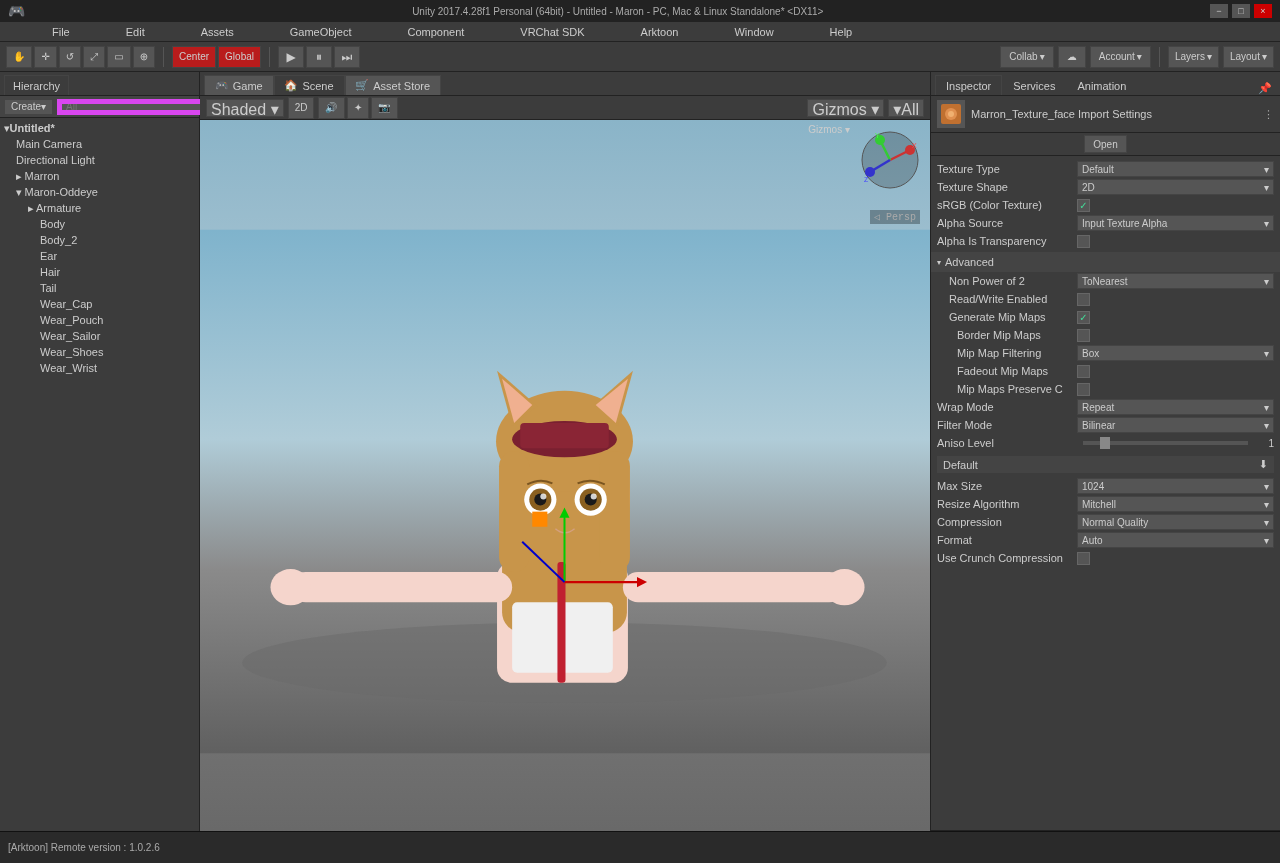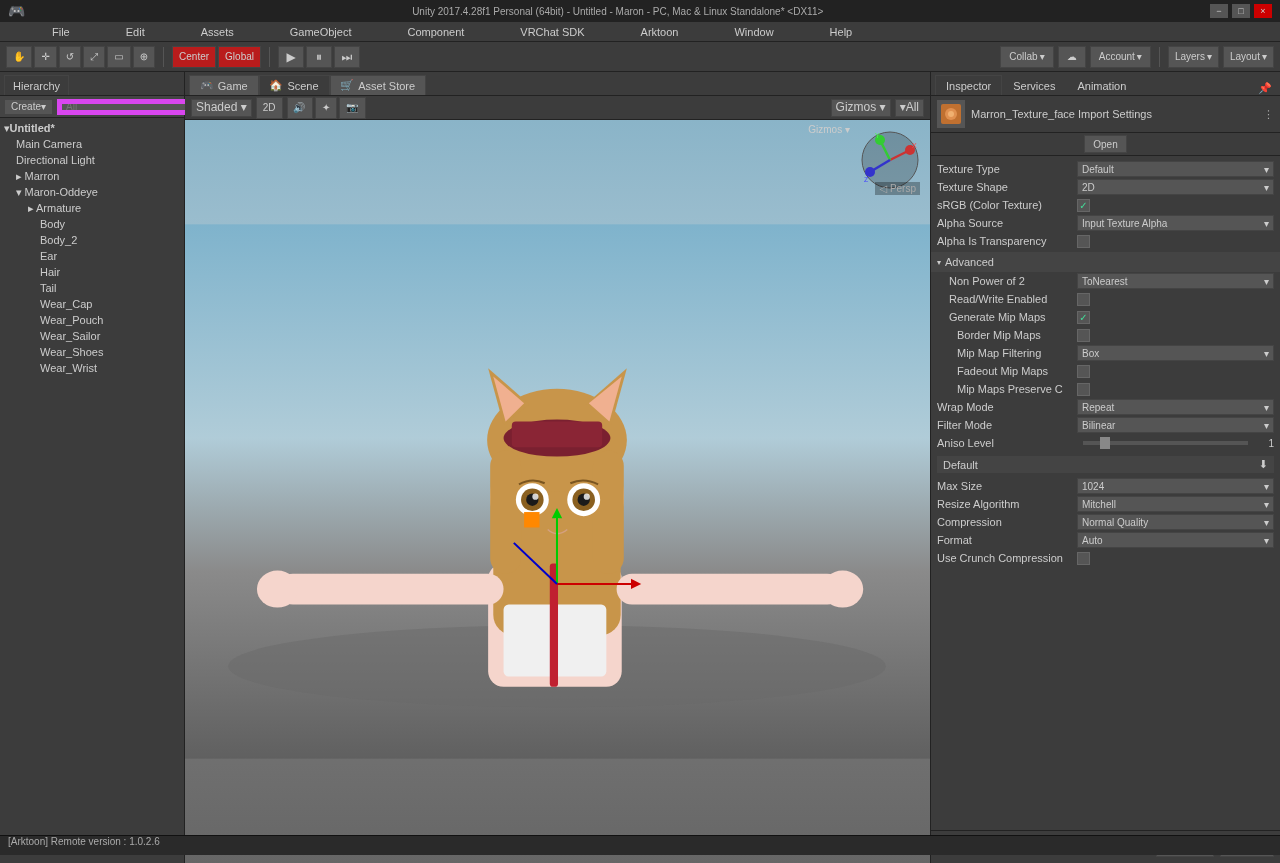--- a/index.html
+++ b/index.html
@@ -22,40 +22,40 @@
     .toolbar-sep { width: 1px; height: 20px; background: #555; margin: 0 4px; }
     .toolbar-group { display: flex; align-items: center; gap: 2px; }
     .toolbar-play-btn { background: #555; border: 1px solid #444; width: 26px; height: 22px; display: flex; align-items: center; justify-content: center; color: #ccc; font-size: 12px; cursor: pointer; }
     .collab-btn { background: #555; border: 1px solid #444; height: 22px; padding: 0 8px; color: #ccc; font-size: 10px; cursor: pointer; display: flex; align-items: center; gap: 2px; }
     .dropdown-btn { background: #555; border: 1px solid #444; height: 22px; padding: 0 6px; color: #ccc; font-size: 10px; cursor: pointer; display: flex; align-items: center; gap: 2px; }
 
     
     #main { display: flex; height: calc(863px - 22px - 20px - 30px); }
 
     
-    #hierarchy-panel { width: 185px; background: #3c3c3c; border-right: 1px solid #222; display: flex; flex-direction: column; }
+    #hierarchy-panel { width: 200px; background: #3c3c3c; border-right: 1px solid #222; display: flex; flex-direction: column; }
     .panel-tab-bar { background: #3c3c3c; height: 24px; display: flex; align-items: flex-end; padding: 0 4px; border-bottom: 1px solid #222; }
     .panel-tab { background: #555; border: 1px solid #444; border-bottom: none; padding: 0 8px; height: 20px; display: flex; align-items: center; font-size: 11px; color: #ccc; cursor: pointer; }
     .panel-tab.active { background: #3c3c3c; }
     .panel-toolbar { background: #444; height: 22px; display: flex; align-items: center; padding: 0 4px; gap: 4px; border-bottom: 1px solid #222; }
     .small-btn { background: #555; border: 1px solid #444; height: 16px; padding: 0 6px; font-size: 10px; color: #ccc; cursor: pointer; display: flex; align-items: center; }
     .search-box { background: #555; border: 5px solid #d946ef; height: 16px; flex: 1; padding: 0 4px; font-size: 10px; color: #ccc; }
     .hierarchy-tree { flex: 1; overflow-y: auto; padding: 2px 0; }
     .tree-item { height: 16px; display: flex; align-items: center; padding-left: 8px; font-size: 11px; color: #ccc; cursor: pointer; }
 
     
     #viewport-area { flex: 1; display: flex; flex-direction: column; }
     #viewport-tabs { background: #3c3c3c; height: 24px; display: flex; align-items: flex-end; padding: 0 4px; border-bottom: 1px solid #222; }
     .viewport-tab { background: #555; border: 1px solid #444; border-bottom: none; padding: 0 10px; height: 20px; display: flex; align-items: center; font-size: 11px; color: #ccc; cursor: pointer; gap: 4px; }
     .viewport-tab.active { background: #3c3c3c; }
     #viewport-toolbar { background: #3c3c3c; height: 24px; display: flex; align-items: center; padding: 0 6px; gap: 4px; border-bottom: 1px solid #222; }
-    .vp-dropdown { background: #555; border: 1px solid #444; height: 18px; padding: 0 4px; font-size: 12px; color: #ccc; cursor: pointer; }
+    .vp-dropdown { background: #555; border: 1px solid #444; height: 18px; padding: 0 4px; font-size: 16px; color: #ccc; cursor: pointer; }
     #scene-view { flex: 1; position: relative; background: linear-gradient(180deg, #8ab4c8 0%, #b8cdd8 40%, #7a7a7a 70%, #666 100%); overflow: hidden; }
     #scene-view .gizmo { position: absolute; top: 10px; right: 10px; width: 60px; height: 60px; }
-    #scene-view .persp-label { position: absolute; top: 62px; right: 10px; font-size: 10px; color: #aaa; background: rgba(0,0,0,0.3); padding: 1px 4px; }
+    #scene-view .persp-label { position: absolute; top: 90px; right: 10px; font-size: 10px; color: #aaa; background: rgba(0,0,0,0.3); padding: 1px 4px; font-family: Liberation Mono, monospace; }
     .gizmos-label { position: absolute; top: 4px; right: 80px; font-size: 10px; color: #ccc; }
 
     
     #inspector-panel { width: 350px; background: #3c3c3c; border-left: 1px solid #222; display: flex; flex-direction: column; }
     #inspector-tabs { background: #3c3c3c; height: 24px; display: flex; align-items: flex-end; padding: 0 4px; border-bottom: 1px solid #222; }
     .inspector-tab { padding: 0 10px; height: 20px; display: flex; align-items: center; font-size: 11px; color: #ccc; cursor: pointer; border: 1px solid transparent; border-bottom: none; }
     .inspector-tab.active { background: #3c3c3c; border-color: #444; }
     #inspector-header { background: #3c3c3c; padding: 4px 6px; display: flex; align-items: center; gap: 6px; border-bottom: 1px solid #222; }
     .inspector-icon { width: 28px; height: 28px; background: #555; display: flex; align-items: center; justify-content: center; font-size: 16px; }
     .inspector-title { font-size: 11px; color: #ccc; flex: 1; }
@@ -66,21 +66,21 @@
     .prop-dropdown { flex: 1; background: #555; border: 1px solid #444; height: 16px; padding: 0 4px; font-size: 10px; color: #ccc; display: flex; align-items: center; justify-content: space-between; cursor: pointer; }
     .prop-checkbox { width: 13px; height: 13px; background: #555; border: 1px solid #666; display: flex; align-items: center; justify-content: center; }
     .prop-checkbox.checked::after { content: '✓'; font-size: 10px; color: #4d9; }
     .section-header { background: #444; height: 20px; display: flex; align-items: center; padding: 0 6px; gap: 4px; font-size: 11px; color: #ccc; margin-top: 2px; cursor: pointer; }
     .section-arrow { font-size: 8px; }
     .aniso-row { display: flex; align-items: center; height: 18px; padding: 0 6px; gap: 6px; }
     .bottom-btns { display: flex; justify-content: flex-end; gap: 6px; padding: 6px; border-top: 1px solid #222; }
     .action-btn { background: #555; border: 1px solid #444; height: 20px; padding: 0 12px; font-size: 11px; color: #ccc; cursor: pointer; }
 
     
-    #status-bar { background: #2a2a2a; height: 20px; display: flex; align-items: flex-start; padding: 0 8px; font-size: 10px; color: #aaa; border-top: 1px solid #111; position: absolute; bottom: 8px; left: 0; right: 0; }
+    #status-bar { background: #2a2a2a; height: 32px; display: flex; align-items: center; padding: 0 8px; font-size: 10px; color: #aaa; border-top: 1px solid #111; position: absolute; bottom: 0; left: 0; right: 0; }
 
     
     .gizmo-svg { width: 60px; height: 60px; }
 
     
     ::-webkit-scrollbar { width: 8px; height: 8px; }
     ::-webkit-scrollbar-track { background: #333; }
     ::-webkit-scrollbar-thumb { background: #555; }
 
     

